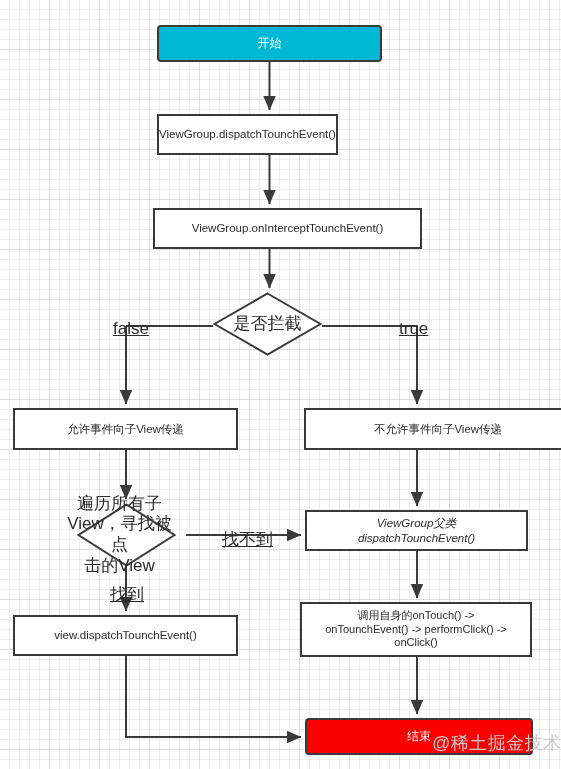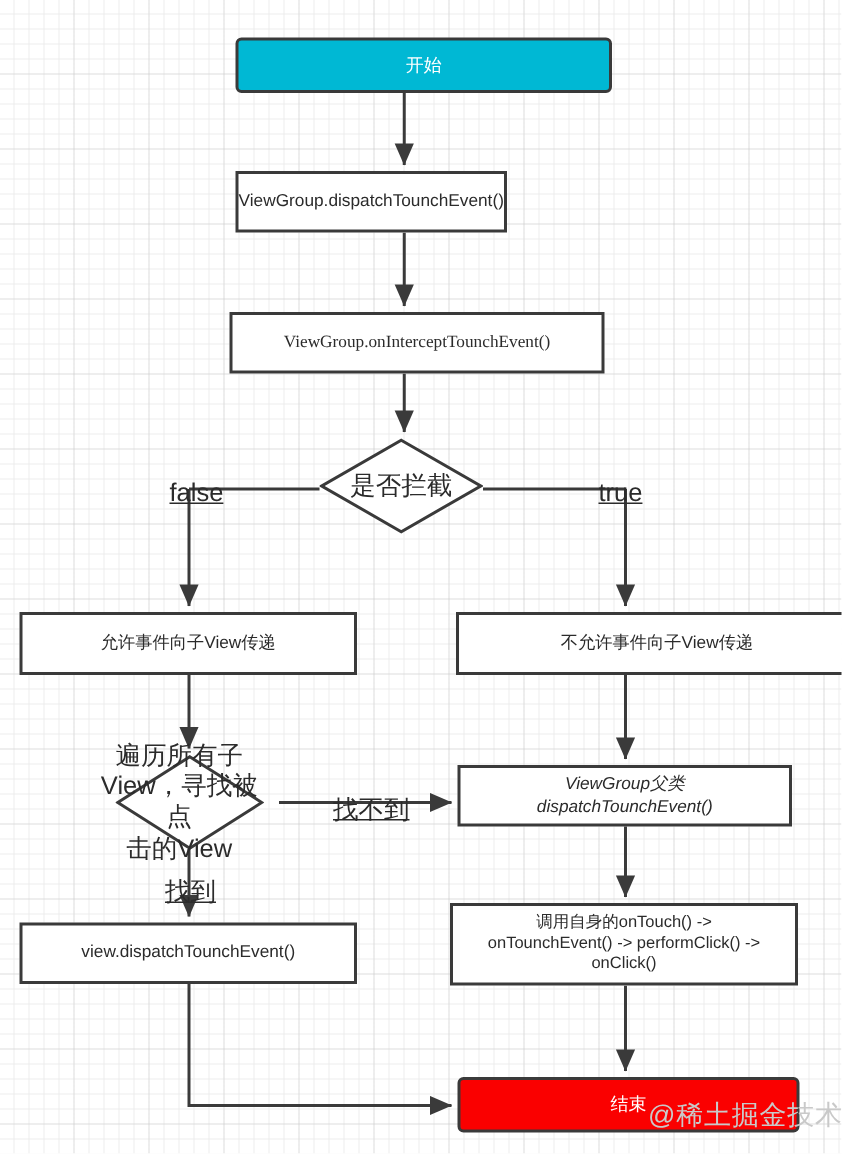--- a/index.html
+++ b/index.html
@@ -112,29 +112,29 @@
       <path d="M126,566 L126,611" marker-end="url(#arrow)"></path>
 
       <path d="M417,550 L417,598" marker-end="url(#arrow)"></path>
 
       <path d="M417,657 L417,714" marker-end="url(#arrow)"></path>
 
       <path d="M126,656 L126,737 L301,737" marker-end="url(#arrow)"></path>
     </g>
   </svg>
 
-  <div class="node box terminator" style="left:157px;top:25px;width:251px;height:37px;background:#00b8d4;border-color:#3a3a3a;">
+  <div class="node box terminator" style="left:157px;top:25px;width:225px;height:37px;background:#00b8d4;border-color:#3a3a3a;">
     <span>开始</span>
   </div>
 
   <div class="node box" style="left:157px;top:114px;width:181px;height:41px;">
     <span>ViewGroup.dispatchTounchEvent()</span>
   </div>
 
-  <div class="node box" style="left:153px;top:208px;width:250px;height:41px;font-family:Liberation Serif, serif;">
+  <div class="node box" style="left:153px;top:208px;width:269px;height:41px;">
     <span>ViewGroup.onInterceptTounchEvent()</span>
   </div>
 
   <div class="diamond-wrap" style="left:213px;top:292px;width:109px;height:64px;">
     <svg class="diamond-shape" viewBox="0 0 109 64" preserveAspectRatio="none">
       <polygon points="54.5,1.5 107.5,32 54.5,62.5 1.5,32" fill="#ffffff" stroke="#3a3a3a" stroke-width="2"></polygon>
     </svg>
     <span class="diamond-label">是否拦截</span>
   </div>
 

